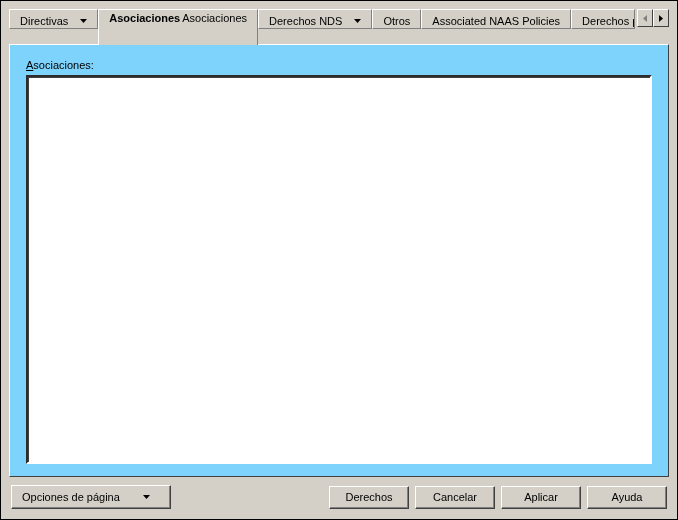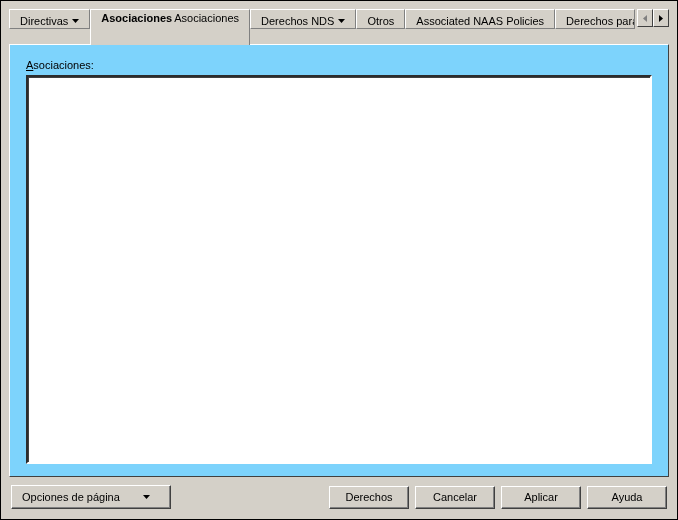--- a/index.html
+++ b/index.html
@@ -66,21 +66,21 @@
     background: #d4d0c8;
     padding: 4px 10px 0 10px;
     margin-right: 0;
     height: 20px;
     font-size: 11px;
     cursor: pointer;
     white-space: nowrap;
     position: relative;
     display: flex;
     align-items: center;
-    gap: 4px;
+    gap: 12px;
   }
   .tab.active {
     height: 36px;
     font-weight: bold;
     z-index: 2;
     border-bottom: none;
     padding: 2px 10px 0 10px;
     flex-direction: row;
     align-items: flex-start;
     justify-content: flex-start;

